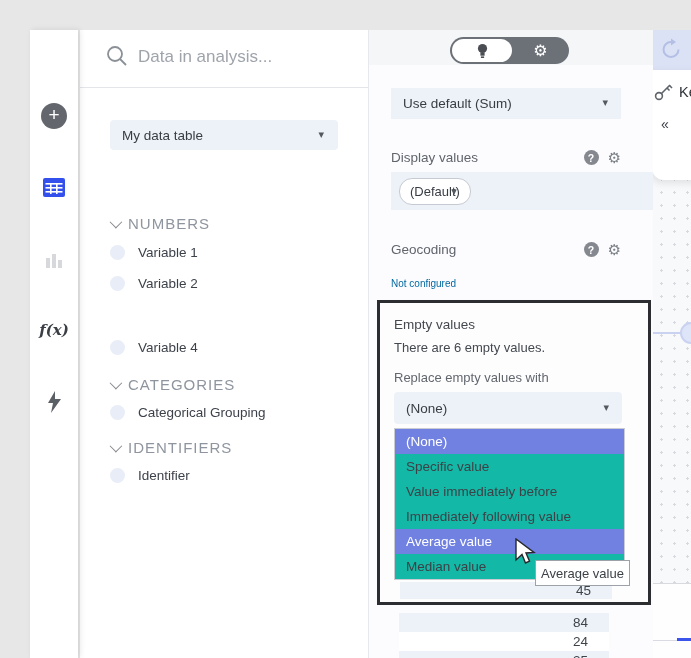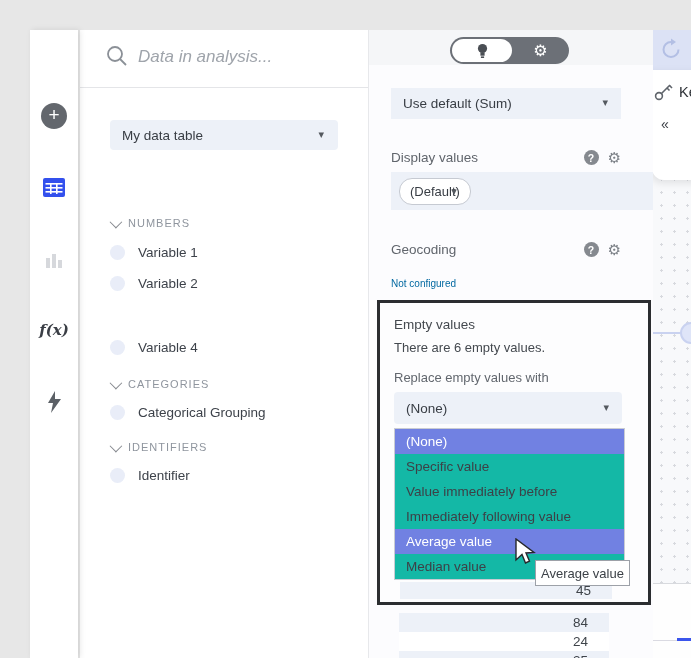--- a/index.html
+++ b/index.html
@@ -12,28 +12,28 @@
   .rail-ic{position:absolute;left:0;width:48px;display:flex;justify-content:center;align-items:center;}
   #plusBtn{top:73px;height:26px;}
   #plusBtn .circ{width:26px;height:26px;border-radius:50%;background:#63676d;color:#fff;font-size:19px;line-height:24px;text-align:center;font-weight:400;}
   #tblIc{top:146px;height:22px;} #chIc{top:219px;height:20px;} #fxIc{top:289px;height:22px;} #boltIc{top:361px;height:22px;}
   .fx{font-family:"DejaVu Serif",serif;font-style:italic;font-weight:bold;font-size:15px;color:#3a3e45;}
 
   
   #dataPanel{left:80px;top:30px;width:288px;height:628px;background:#fff;z-index:4;}
   #searchRow{position:absolute;left:0;top:0;width:288px;height:57px;}
   #searchIcon{position:absolute;left:26px;top:15px;}
-  #searchPh{position:absolute;left:58px;top:17px;font-size:17px;color:#9fa4ab;font-style:italic;}
+  #searchPh{position:absolute;left:58px;top:17px;font-size:17px;color:#9fa4ab;}
   #searchDivider{position:absolute;left:0;top:57px;width:288px;height:1px;background:#e4e5e8;}
   #tableSel{position:absolute;left:30px;top:90px;width:228px;height:30px;background:#edf1f8;border-radius:4px;}
   #tableSel .txt{position:absolute;left:12px;top:8px;font-size:13.5px;color:#383d44;}
   .caret{color:#54595f;font-size:11px;}
   #tableSel .caret{position:absolute;right:14px;top:8px;}
   .grp-hdr{position:absolute;left:30px;height:16px;display:flex;align-items:center;gap:9px;}
-  .grp-hdr .lbl{font-size:11px;letter-spacing:1px;color:#8f959e;}
+  .grp-hdr .lbl{font-size:15px;letter-spacing:1px;color:#8f959e;}
   .chev{width:8px;height:8px;border-right:1.6px solid #85888e;border-bottom:1.6px solid #85888e;transform:rotate(45deg) translateY(-2px);}
   .dp-item{position:absolute;left:30px;height:18px;display:flex;align-items:center;gap:13px;}
   .bullet{width:15px;height:15px;border-radius:50%;background:#e9edf8;flex:none;}
   .dp-item .lbl{font-size:13.5px;color:#3d424a;}
   #selPill{position:absolute;left:20px;top:242px;width:242px;height:28px;background:#3b57ee;border-radius:14px;
            display:flex;align-items:center;padding:0;}
   #selPill .ck{margin-left:9px;}
   #selPill .lbl{margin-left:10px;font-size:13.5px;color:#fff;font-weight:500;}
   #selPill .funnel{position:absolute;right:16px;top:8px;}
 

